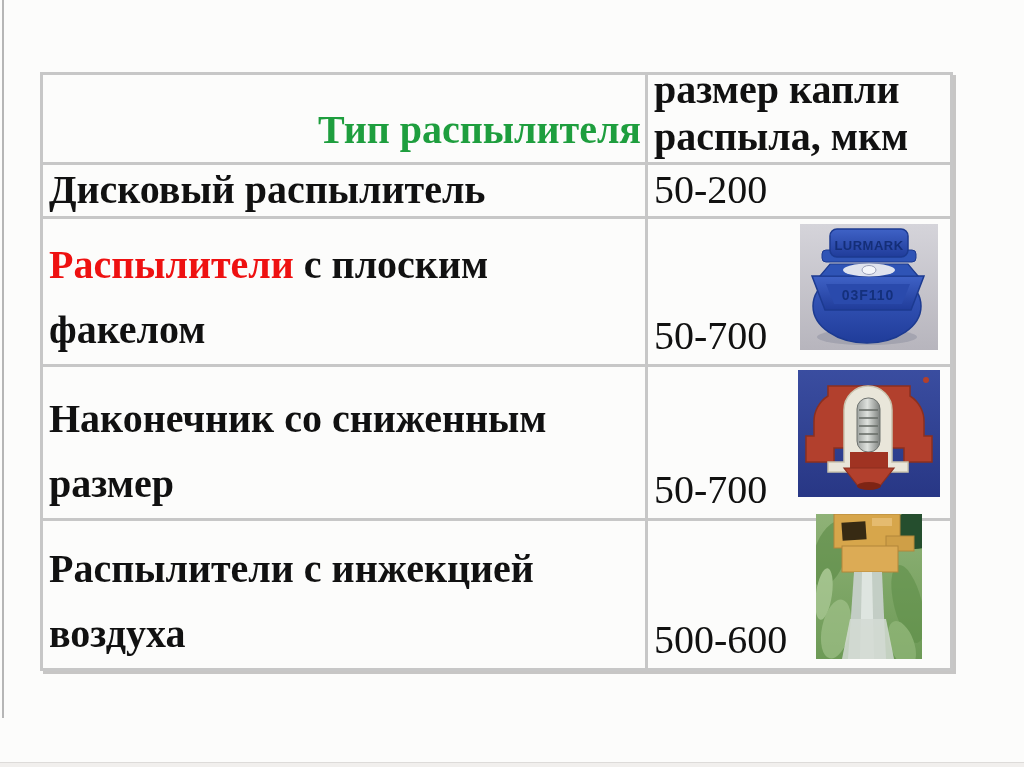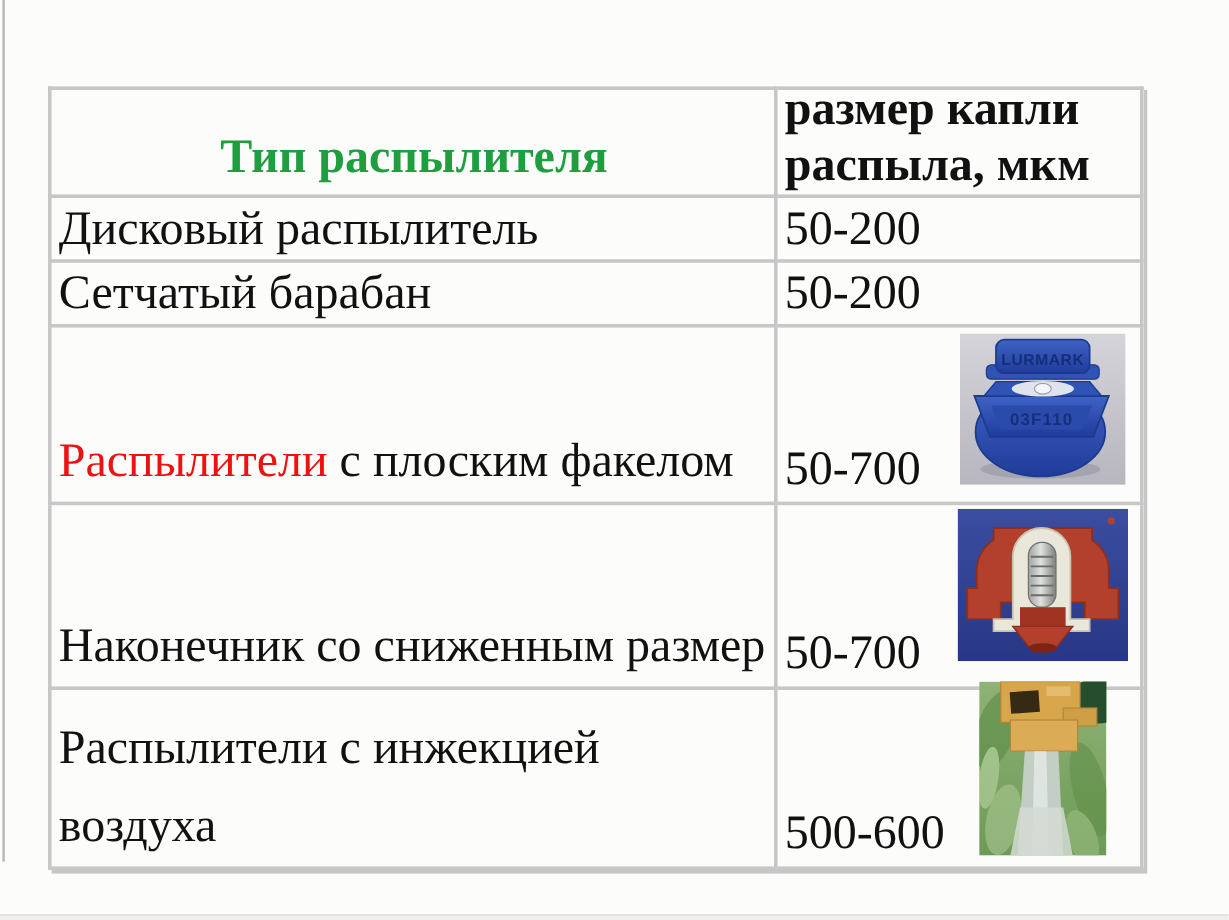--- a/index.html
+++ b/index.html
@@ -49,40 +49,40 @@
     padding: 0 4px 2px 6px;
   }
 
   tr.row-header   { height: 88px; }
   tr.row-single   { height: 52px; }
   tr.row-tall-1   { height: 148px; }
   tr.row-tall-2   { height: 154px; }
   tr.row-tall-3   { height: 150px; margin-left: 12px; }
 
   .th-type {
-    text-align: center;
+    text-align: right;
     vertical-align: bottom;
     padding-bottom: 9px;
     color: var(--header-green, #1e9e3e);
     font-weight: bold;
     line-height: 46px;
   }
   .th-size {
     vertical-align: top;
     overflow: hidden;
     padding-top: 0;
     font-weight: bold;
   }
   .size-head {
     margin-top: -9px;
     line-height: 47px;
     max-width: 285px;
   }
 
-  td.c1 { line-height: 49px; }
+  td.c1 { line-height: 49px; font-weight: bold; }
   tr.row-tall-1 td.c1, tr.row-tall-2 td.c1, tr.row-tall-3 td.c1 { line-height: 65px; }
   .type-text { display: inline-block; max-width: 592px; }
   .accent-red { color: var(--accent-red, #ee1111); }
 
   td.c2 { line-height: 49px; position: relative; }
   tr.row-tall-1 td.c2, tr.row-tall-2 td.c2, tr.row-tall-3 td.c2 { line-height: 52px; }
 
   .nozzle-photo { position: absolute; display: block; }
   .photo-blue   { right: 12px; top: 5px;  width: 138px; height: 126px; }
   .photo-red    { right: 10px; top: 3px;  width: 142px; height: 127px; }
@@ -116,28 +116,20 @@
 
       <tr class="row-single">
         <td class="c1">
           <span class="type-text">Дисковый распылитель</span>
         </td>
         <td class="c2">
           <span>50-200</span>
         </td>
       </tr>
 
-      <tr class="row-single">
-        <td class="c1">
-          <span class="type-text">Сетчатый барабан</span>
-        </td>
-        <td class="c2">
-          <span>50-200</span>
-        </td>
-      </tr>
 
       <tr class="row-tall-1">
         <td class="c1">
           <span class="type-text"><span class="accent-red">Распылители</span><span> с плоским факелом</span></span>
         </td>
         <td class="c2">
           <span>50-700</span>
           <svg class="nozzle-photo photo-blue" viewBox="0 0 138 126" xmlns="http://www.w3.org/2000/svg">
             <defs>
               <linearGradient id="bgB" x1="0" y1="0" x2="0" y2="1">

